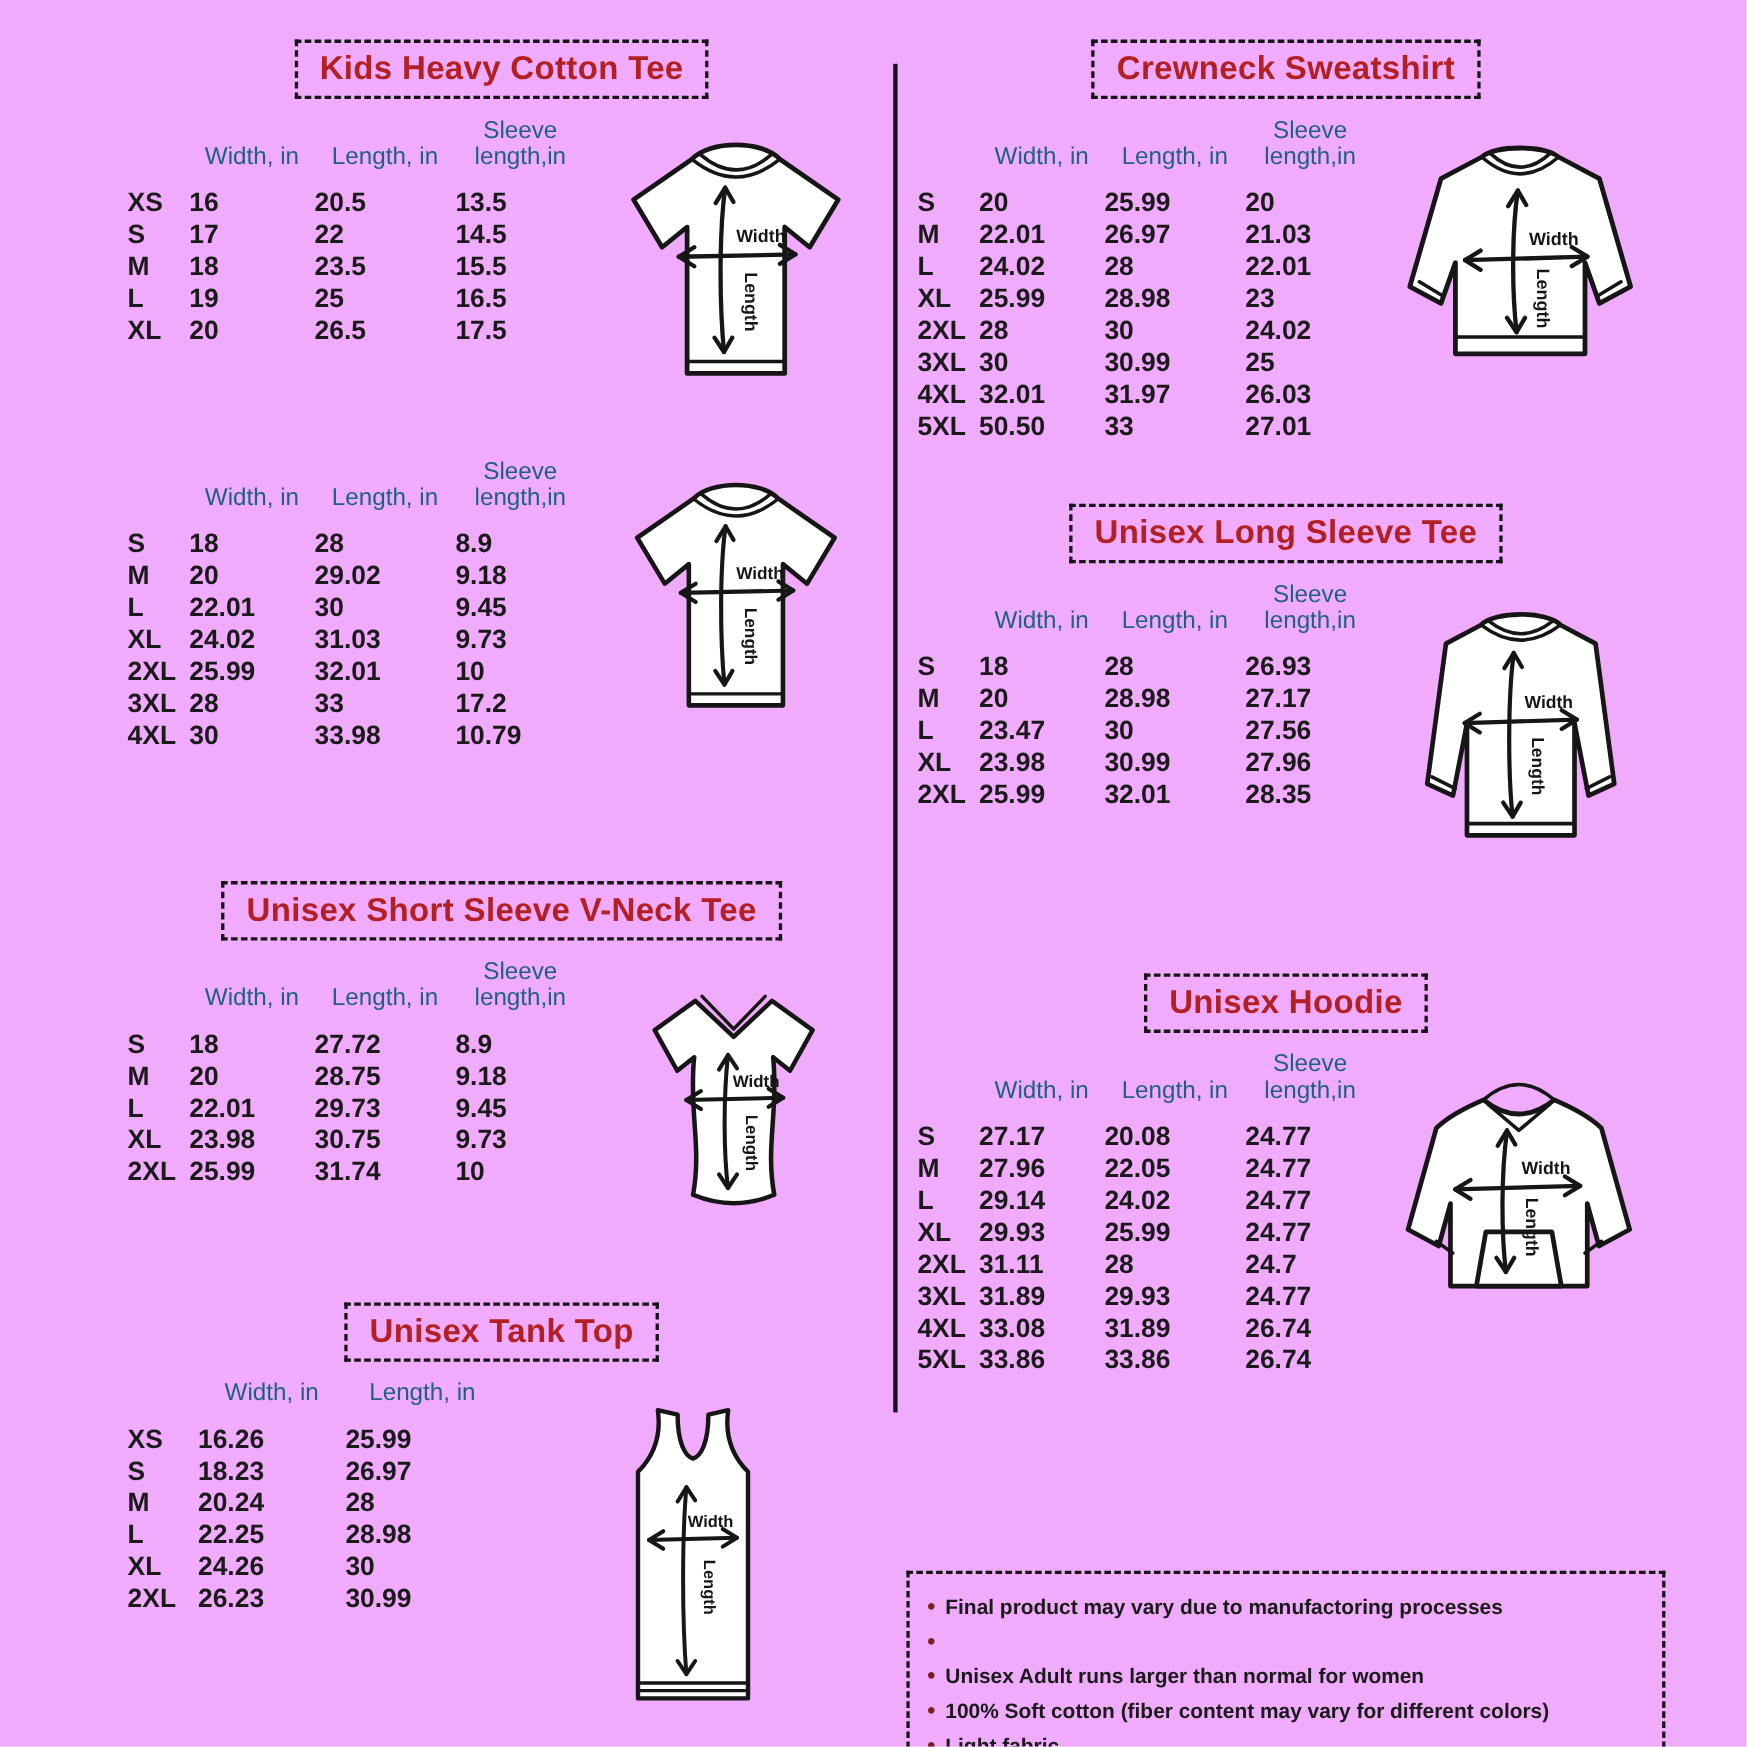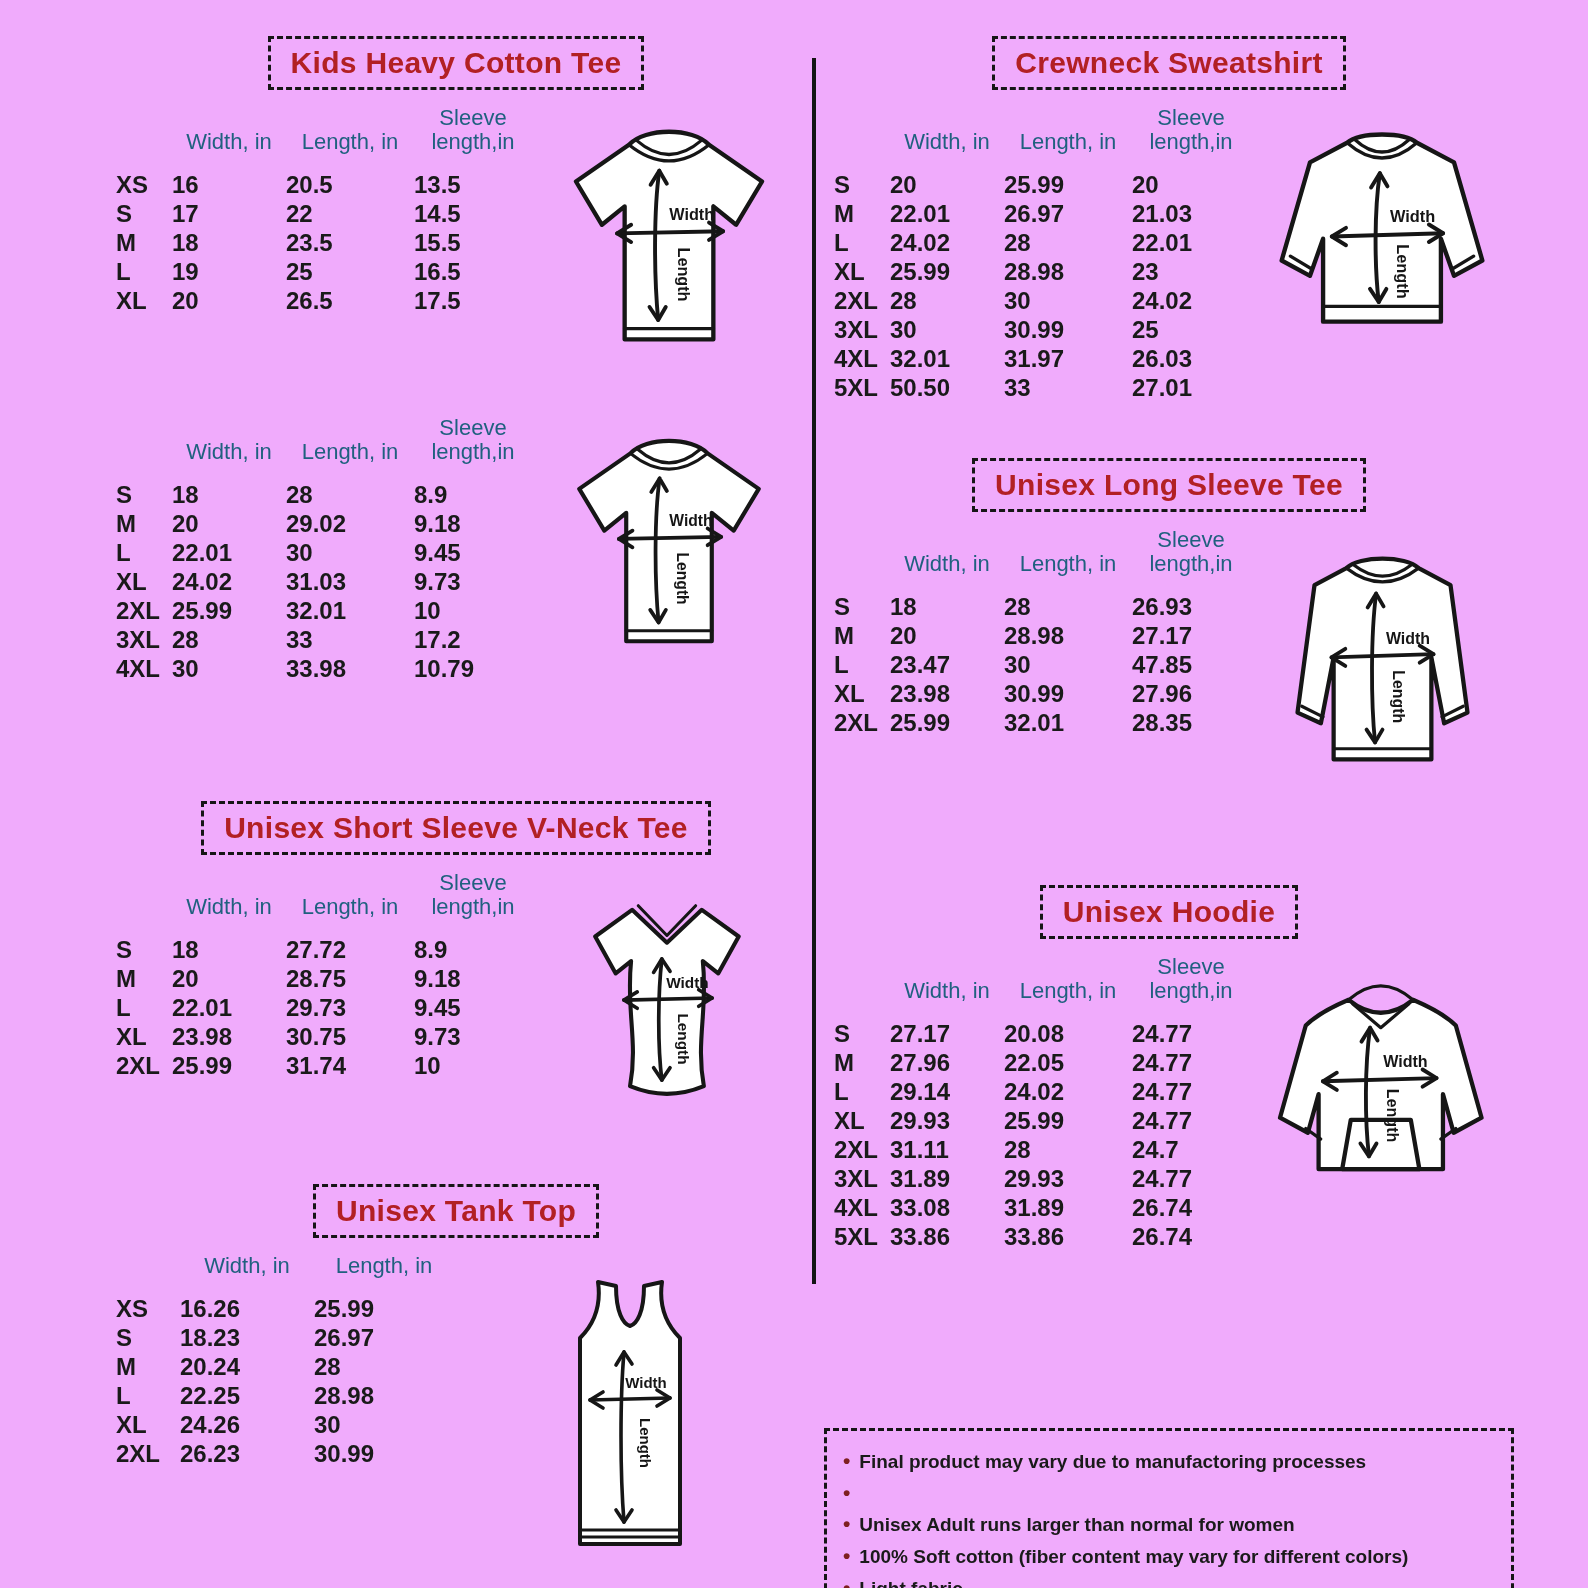--- a/index.html
+++ b/index.html
@@ -343,21 +343,21 @@
             <div class="td val">18</div>
             <div class="td val">28</div>
             <div class="td val">26.93</div>
             <div class="td size">M</div>
             <div class="td val">20</div>
             <div class="td val">28.98</div>
             <div class="td val">27.17</div>
             <div class="td size">L</div>
             <div class="td val">23.47</div>
             <div class="td val">30</div>
-            <div class="td val">47.85</div>
+            <div class="td val">27.56</div>
             <div class="td size">XL</div>
             <div class="td val">23.98</div>
             <div class="td val">30.99</div>
             <div class="td val">27.96</div>
             <div class="td size">2XL</div>
             <div class="td val">25.99</div>
             <div class="td val">32.01</div>
             <div class="td val">28.35</div>
           </div>
         <div class="garment-wrap">

